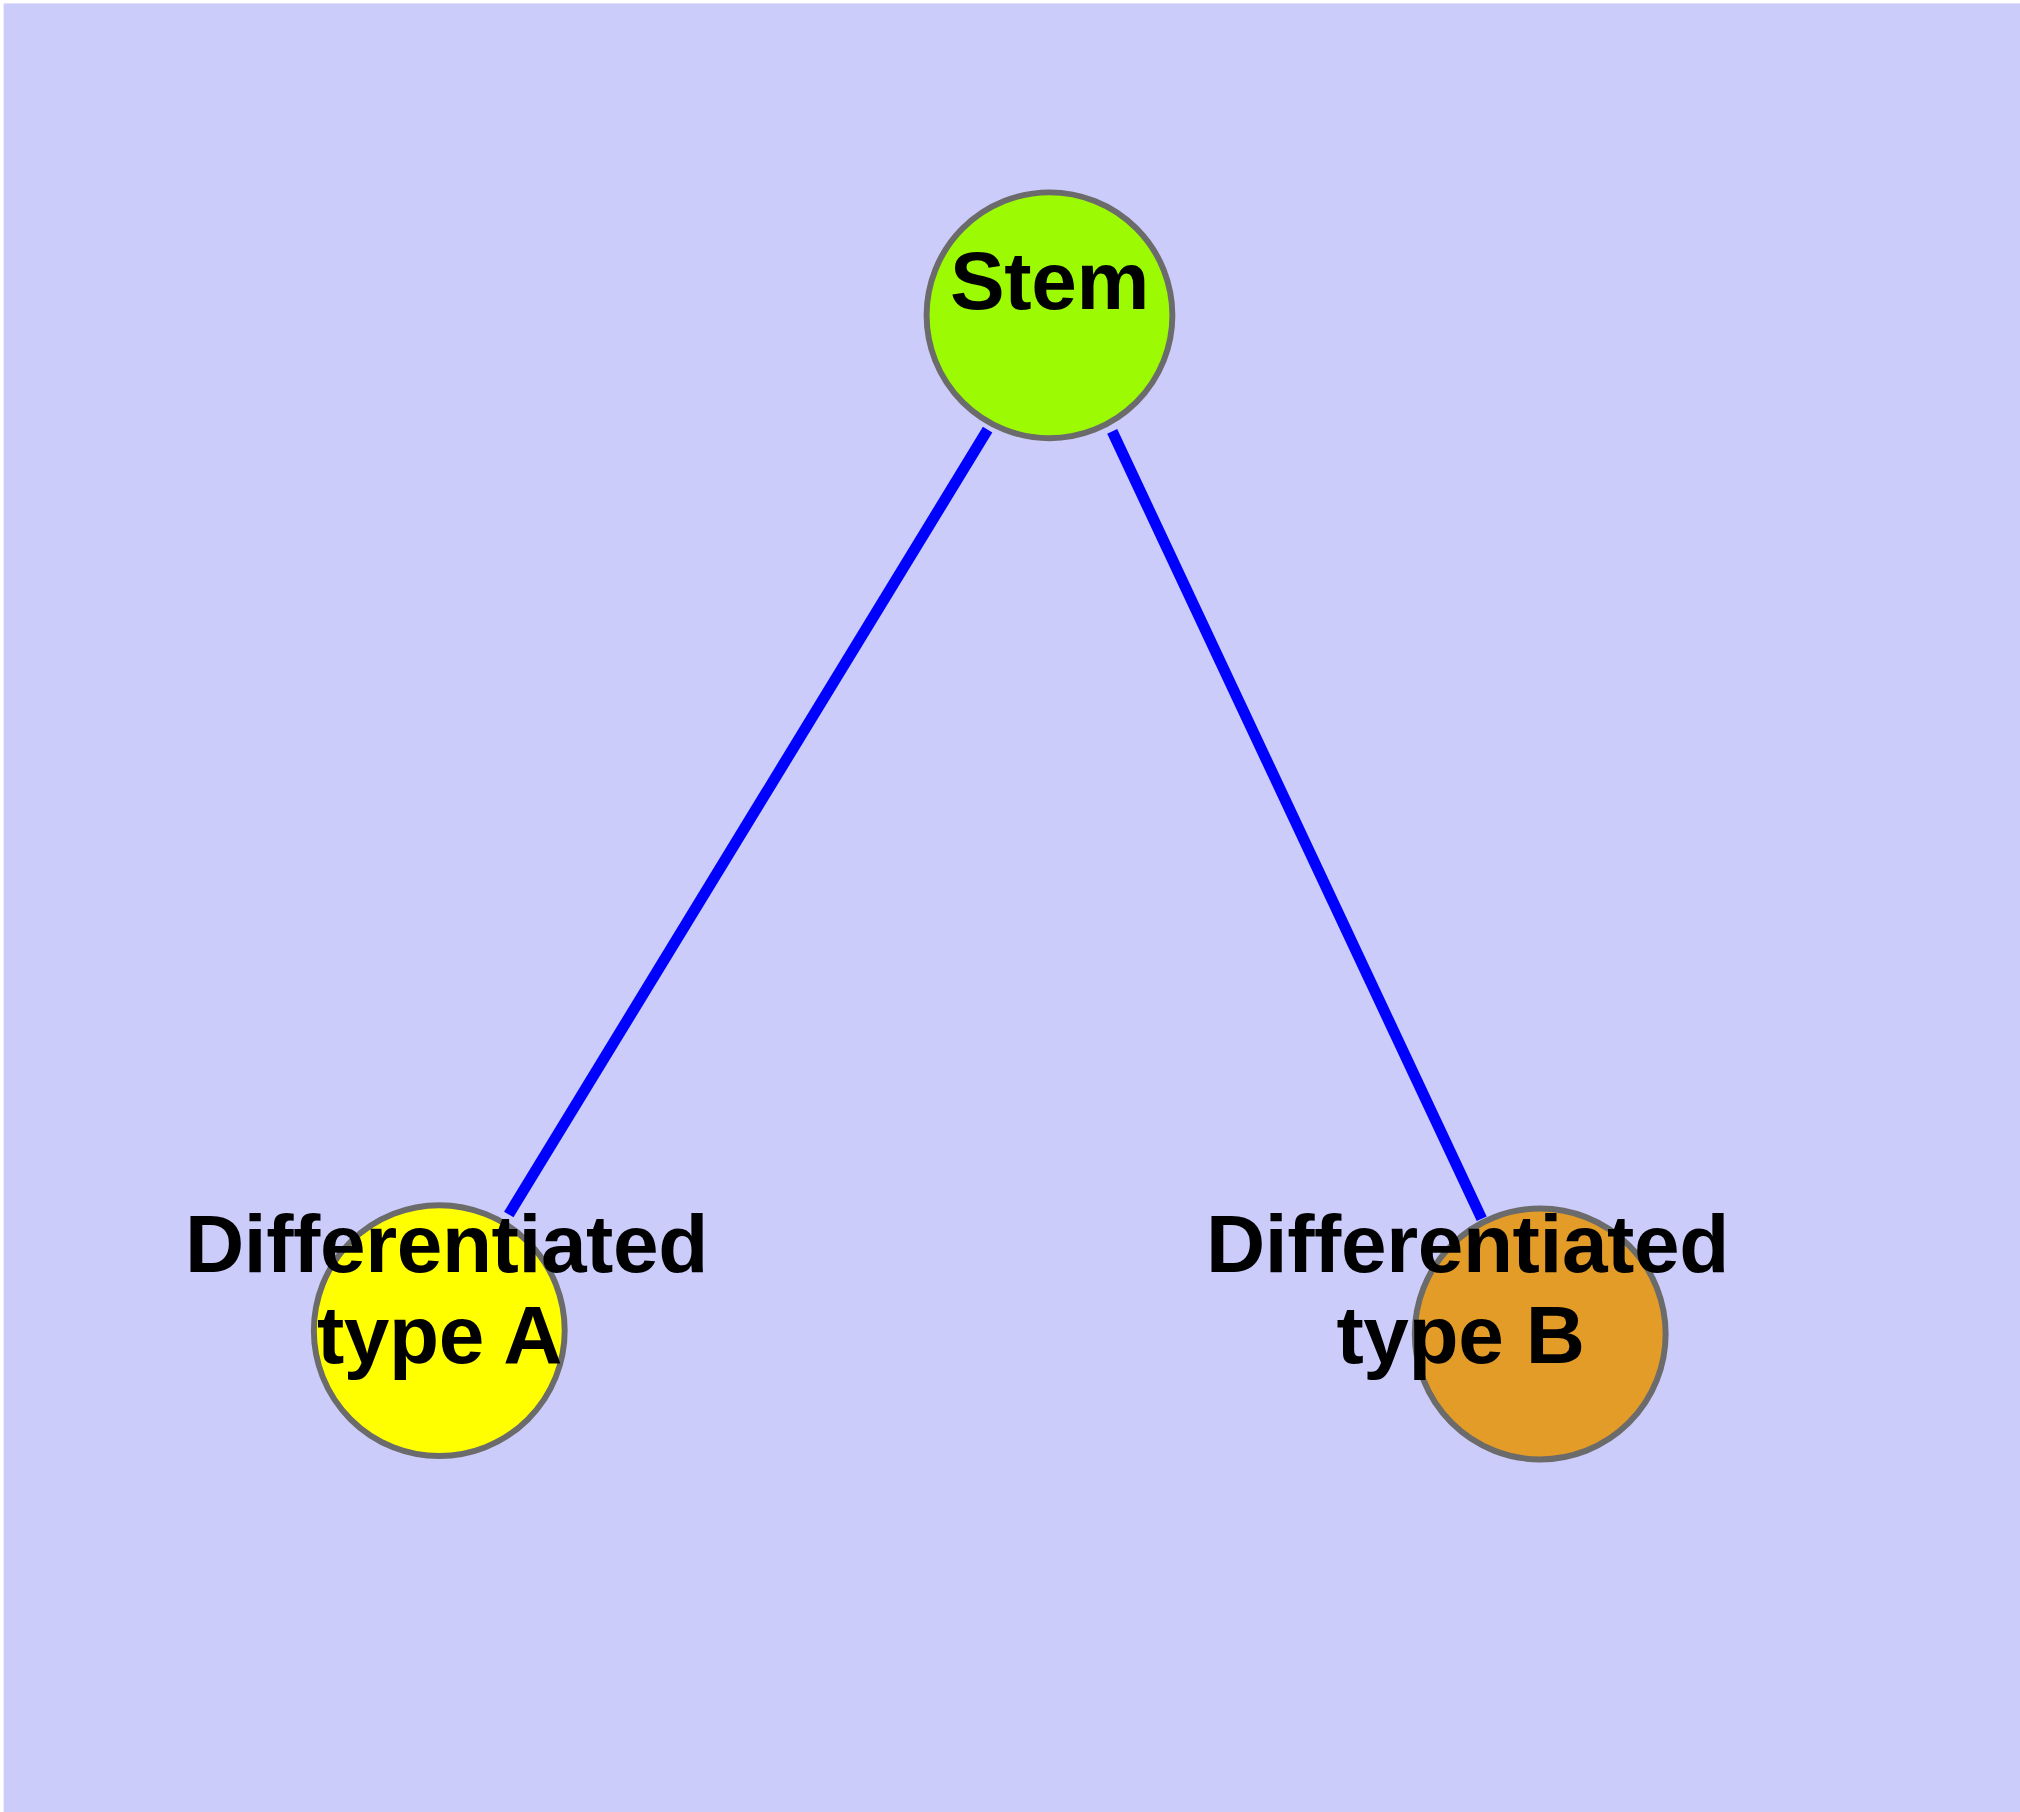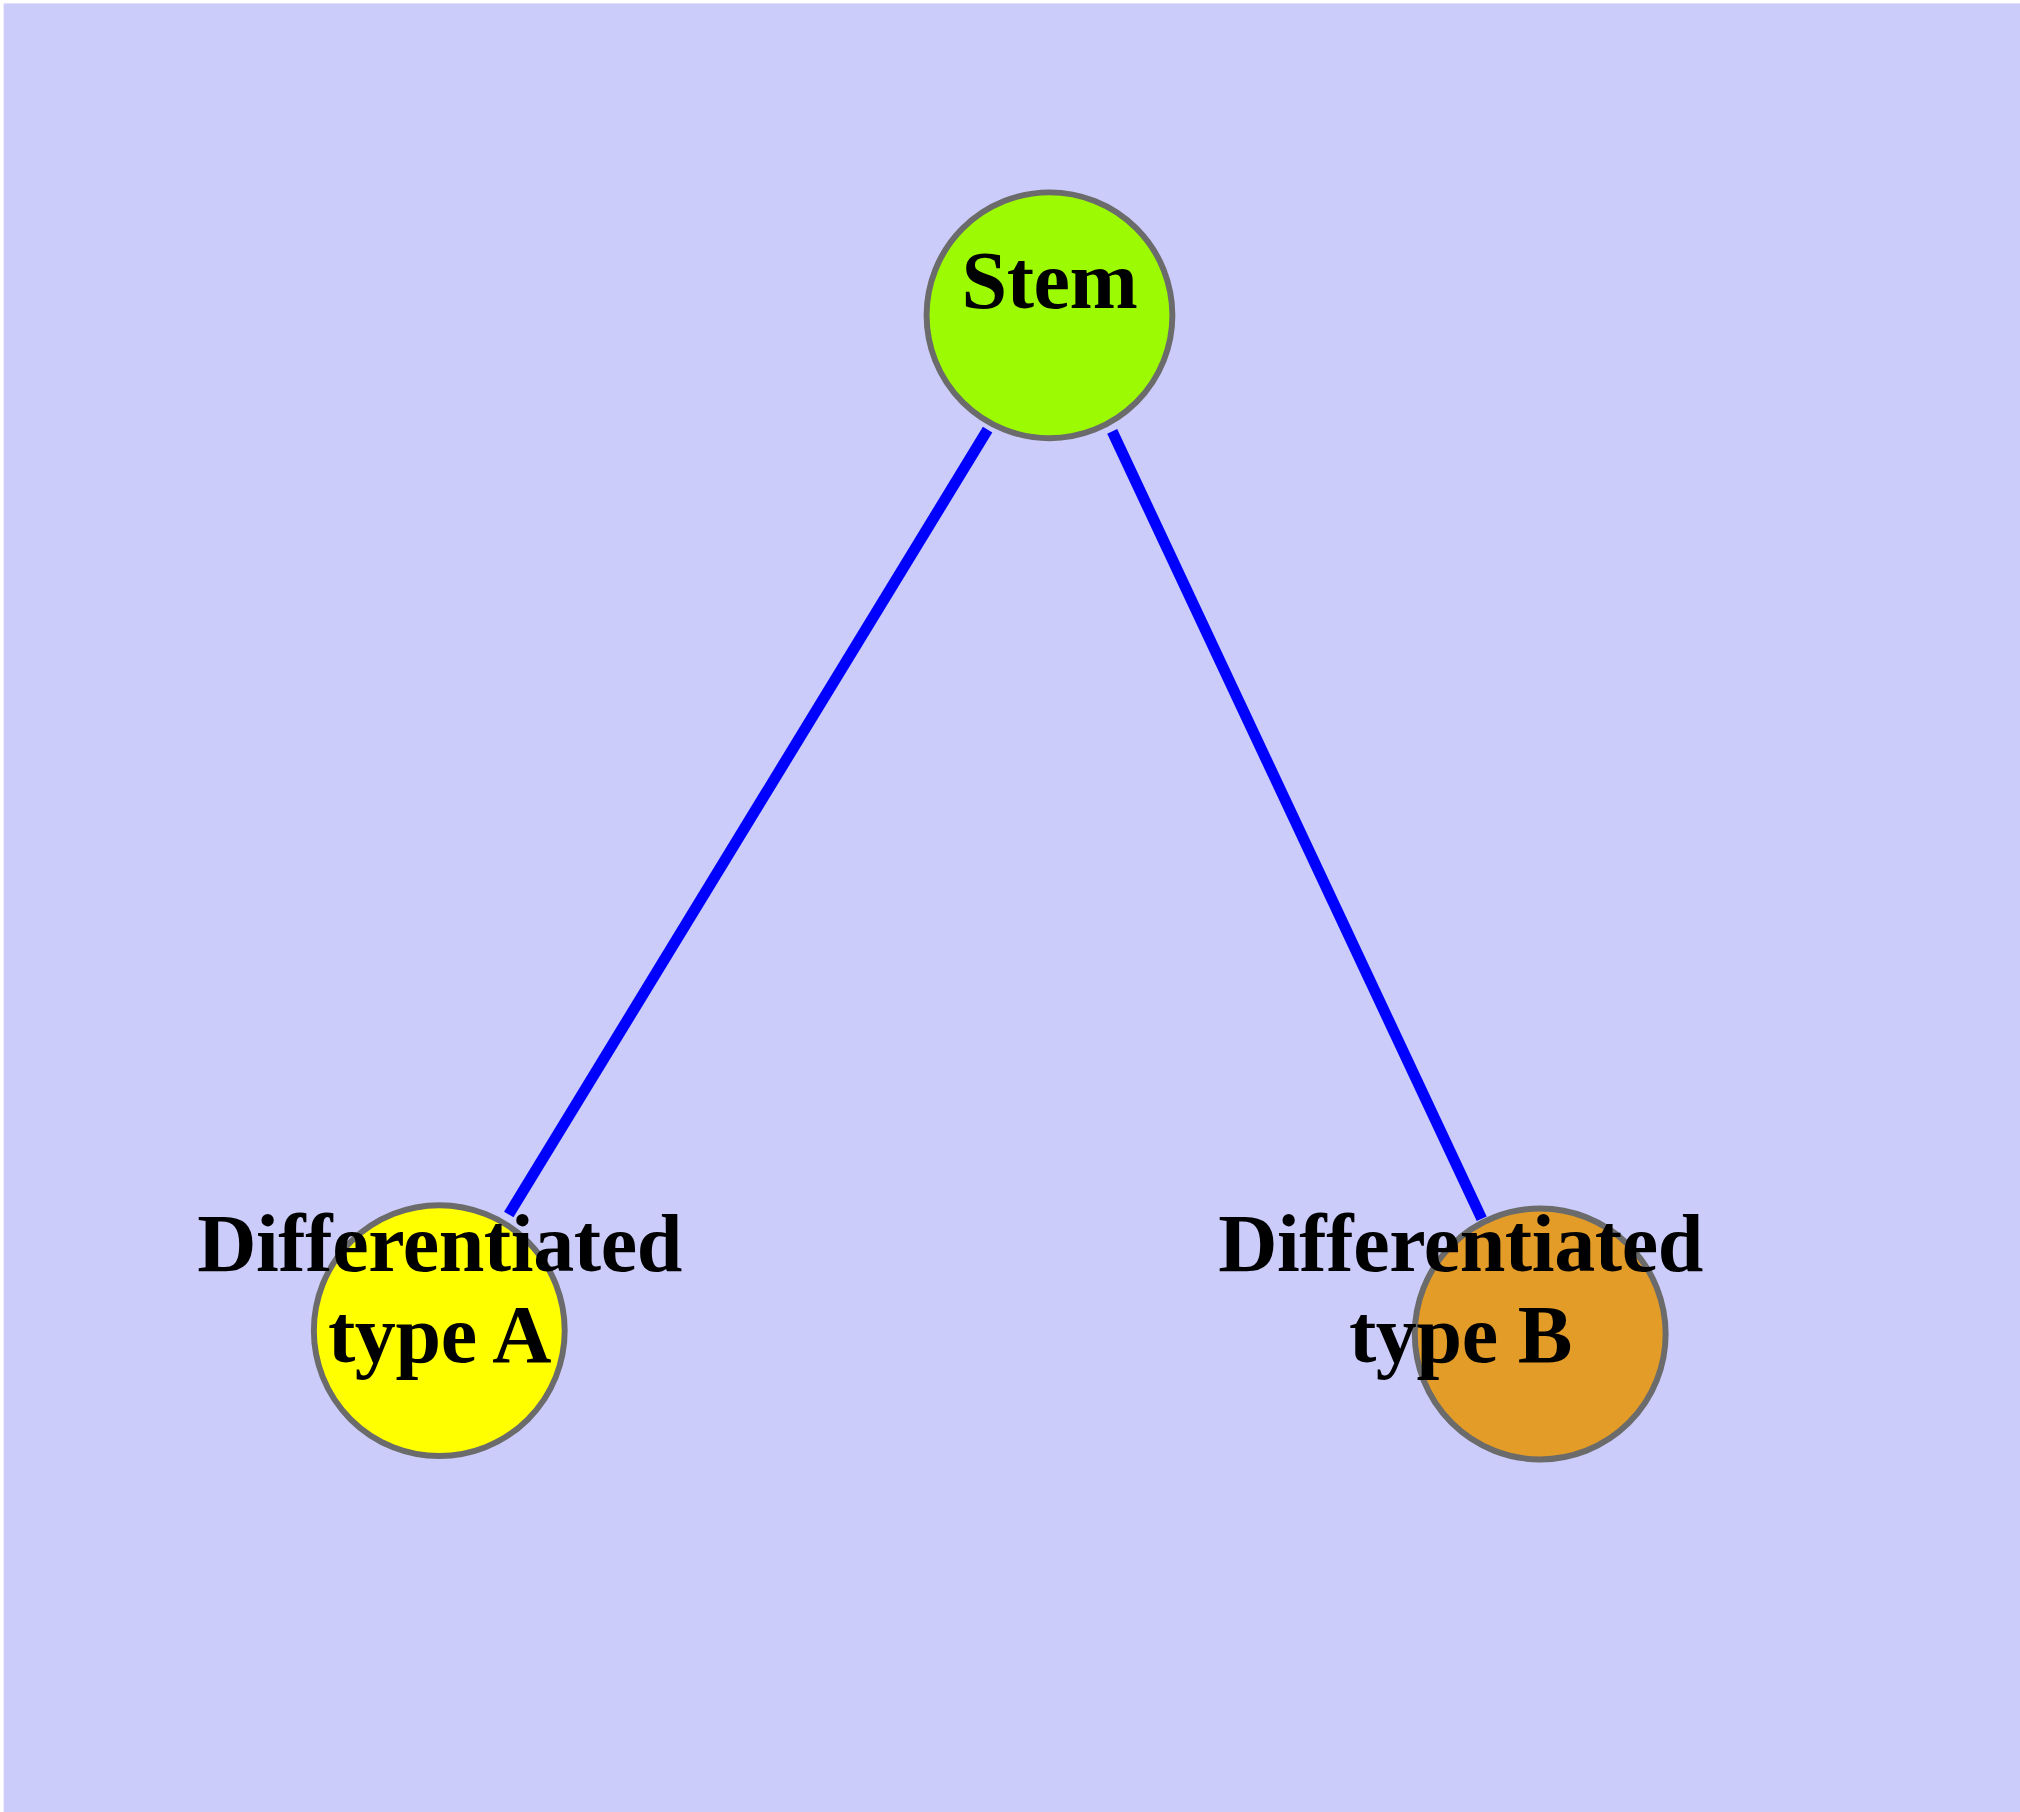--- a/index.html
+++ b/index.html
@@ -24,21 +24,21 @@
     left: 0;
     top: 0;
     width: 2021px;
     height: 1812px;
     display: block;
   }
   .node-label {
     position: absolute;
     color: #000000;
     font-weight: bold;
-    font-family: Liberation Serif, serif;
+    font-family: Liberation Sans, sans-serif;
     font-size: 82px;
     line-height: 91px;
     text-align: center;
     white-space: pre;
     pointer-events: none;
     letter-spacing: -0.4px;
   }
   #label-stem {
     left: 795px;
     top: 235px;

